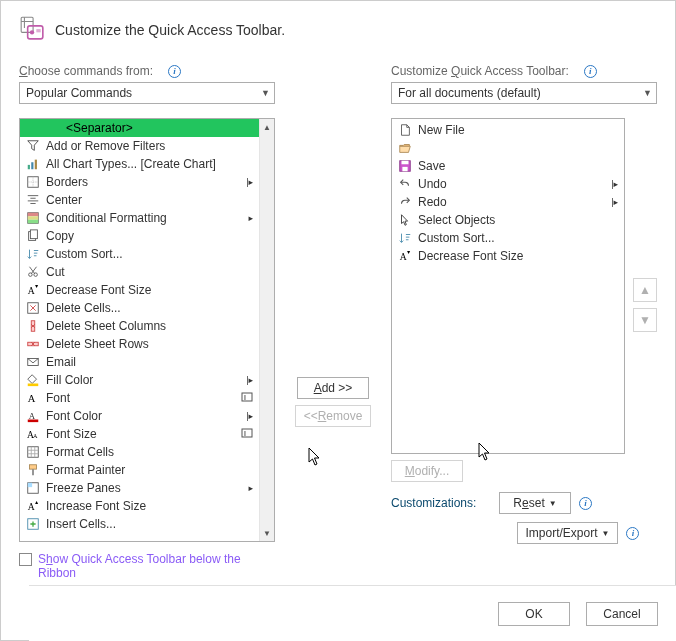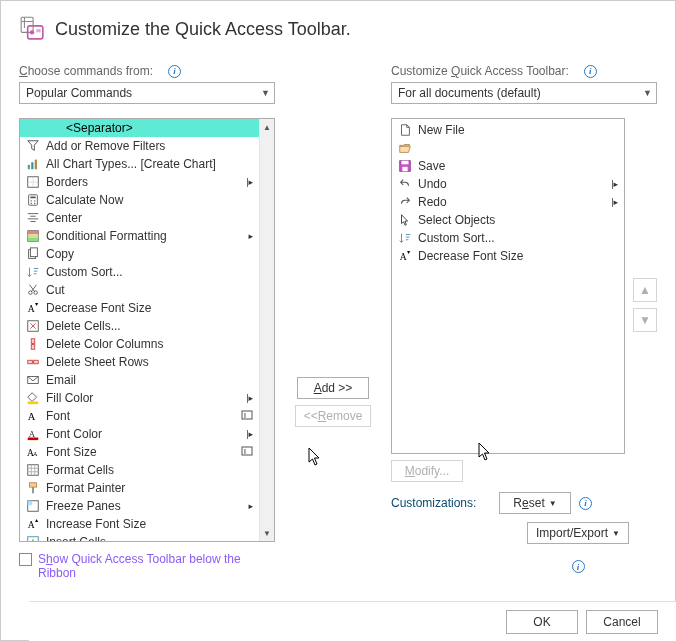--- a/index.html
+++ b/index.html
@@ -10,21 +10,21 @@
     background: #fff;
     color: #333;
     width: 676px;
     height: 641px;
     overflow: hidden;
     border: 1px solid #ccc;
   }
   .container { padding: 14px 18px 0 18px; }
   .header { display: flex; align-items: center; gap: 10px; margin-bottom: 20px; }
   .header-icon svg { width: 26px; height: 26px; }
-  .header-title { font-size: 18px; color: #333; text-align: center; }
+  .header-title { font-size: 14px; color: #333; text-align: center; }
   .columns { display: flex; gap: 18px; }
   .col-left { width: 256px; }
   .col-mid { width: 80px; display:flex; flex-direction:column; justify-content:center; align-items:center; gap:6px; padding-top:160px;}
   .col-right { flex: 1; display:flex; flex-direction:column; }
   .label-row { display:flex; align-items:center; gap:15px; margin-bottom:4px; color:#666; font-size:12px;}
   .info-icon { width:13px;height:13px;border:1px solid #2a77c4;border-radius:50%;display:inline-flex;align-items:center;justify-content:center;color:#2a77c4;font-size:9px;font-style:italic;font-weight:bold;font-family:serif;}
   .dropdown {
     width: 100%; height: 22px; border:1px solid #adadad; background:#fff;
     display:flex; align-items:center; justify-content:space-between;
     padding:0 4px 0 6px; font-size:12px; color:#333;
@@ -33,21 +33,21 @@
   .listbox {
     border:1px solid #adadad; background:#fff; height:424px; margin-top:14px;
     overflow:hidden; position:relative;
   }
   .listbox-left { display:flex; }
   .list-content { flex:1; overflow:hidden; }
   .list-item {
     display:flex; align-items:center; height:18px; padding:0 4px;
     white-space:nowrap; font-size:12px;
   }
-  .list-item.selected { background:#5eead4; color:#000; }
+  .list-item.selected { background:#22c55e; color:#000; }
   .list-item .item-icon { width:18px; text-align:center; font-size:12px;display:inline-flex;align-items:center;justify-content:center;}
   .list-item .item-icon svg{width:14px;height:14px;}
   .list-item .item-label { margin-left:4px; flex:1;}
   .list-item .sub-ind { font-size:9px; color:#333; padding-right:2px;}
   .scrollbar {
     width:15px; background:#f0f0f0; border-left:1px solid #e5e5e5;
     display:flex; flex-direction:column; align-items:center;
   }
   .sb-btn { height:16px;width:100%;display:flex;align-items:center;justify-content:center;font-size:8px;color:#555;background:#f0f0f0;}
   .sb-track { flex:1; position:relative;}
@@ -59,27 +59,27 @@
   .btn.disabled { color:#b0b0b0; border-color:#d4d4d4;}
   .btn-tiny { min-width:24px; width:24px; height:24px;padding:0;}
   .btn-drop { display:inline-flex;align-items:center;gap:4px;}
   .btn-drop .chev{font-size:8px;}
   .updown { display:flex;flex-direction:column;gap:6px;margin-top:14px;align-items:center;}
   .right-lists-row{display:flex;gap:8px;align-items:flex-start;}
   .listbox-right { flex:1;height:336px;}
   .modify-row{margin-top:6px;}
   .customizations{display:flex;align-items:center;gap:8px;margin-top:10px;justify-content:flex-start;}
   .customizations .lbl{color:#0c4a6e;width:100px;}
-  .import-row{display:flex;align-items:center;gap:16px;margin-top:8px;justify-content:center;padding-left:108px;flex-direction:column;}
+  .import-row{display:flex;align-items:center;gap:8px;margin-top:8px;justify-content:center;padding-left:108px;}
   .checkbox-row{display:flex;align-items:flex-start;gap:6px;margin-top:10px;font-size:12px;color:#8b5cf6;width:250px;}
   .chk{width:13px;height:13px;border:1px solid #888;background:#fff;margin-top:1px;flex-shrink:0;}
   .footer {
-    position:absolute; bottom:0;left:0;right:0; height:40px;
+    position:absolute; bottom:0;left:0;right:0; height:56px;
     border-top:1px solid #e0e0e0;background:#fff;
-    display:flex;align-items:center;justify-content:flex-end;gap:8px;padding-right:18px;margin-left:29px;
+    display:flex;align-items:center;justify-content:flex-end;gap:16px;padding-right:18px;margin-left:29px;
   }
   .footer .btn{min-width:72px;height:24px;}
   .und{ text-decoration: underline; }
   .sep-indent{padding-left:20px;}
 </style>
 </head>
 <body>
 
 <div class="container">
   <div class="header">
@@ -136,33 +136,20 @@
                   <rect x="2" y="2" width="12" height="12" fill="none" stroke="#555"></rect>
                   <path d="M2 8h12M8 2v12" stroke="#bbb" stroke-dasharray="1 1"></path>
                 </svg>
               </span>
               <span class="item-label">Borders</span>
               <span class="sub-ind">|▸</span>
             </div>
             <div class="list-item">
               <span class="item-icon">
                 <svg viewBox="0 0 16 16">
-                  <rect x="3" y="2" width="10" height="12" rx="1" fill="none" stroke="#555"></rect>
-                  <rect x="5" y="4" width="6" height="2" fill="#555"></rect>
-                  <circle cx="6" cy="9" r="0.8" fill="#555"></circle>
-                  <circle cx="10" cy="9" r="0.8" fill="#555"></circle>
-                  <circle cx="6" cy="12" r="0.8" fill="#555"></circle>
-                  <circle cx="10" cy="12" r="0.8" fill="#555"></circle>
-                </svg>
-              </span>
-              <span class="item-label">Calculate Now</span>
-            </div>
-            <div class="list-item">
-              <span class="item-icon">
-                <svg viewBox="0 0 16 16">
                   <path d="M2 3h12M5 6h6M2 9h12M5 12h6" stroke="#555"></path>
                 </svg>
               </span>
               <span class="item-label">Center</span>
             </div>
             <div class="list-item">
               <span class="item-icon">
                 <svg viewBox="0 0 16 16">
                   <rect x="2" y="2" width="12" height="12" fill="none" stroke="#555"></rect>
                   <rect x="2" y="2" width="12" height="4" fill="#d88"></rect>
@@ -218,21 +205,21 @@
               </span>
               <span class="item-label">Delete Cells...</span>
             </div>
             <div class="list-item">
               <span class="item-icon">
                 <svg viewBox="0 0 16 16">
                   <rect x="6" y="2" width="4" height="12" fill="#fcc" stroke="#c44"></rect>
                   <path d="M6 6l4 4M10 6l-4 4" stroke="#c44"></path>
                 </svg>
               </span>
-              <span class="item-label">Delete Color Columns</span>
+              <span class="item-label">Delete Sheet Columns</span>
             </div>
             <div class="list-item">
               <span class="item-icon">
                 <svg viewBox="0 0 16 16">
                   <rect x="2" y="6" width="12" height="4" fill="#fcc" stroke="#c44"></rect>
                   <path d="M6 6l4 4M10 6l-4 4" stroke="#c44"></path>
                 </svg>
               </span>
               <span class="item-label">Delete Sheet Rows</span>
             </div>

